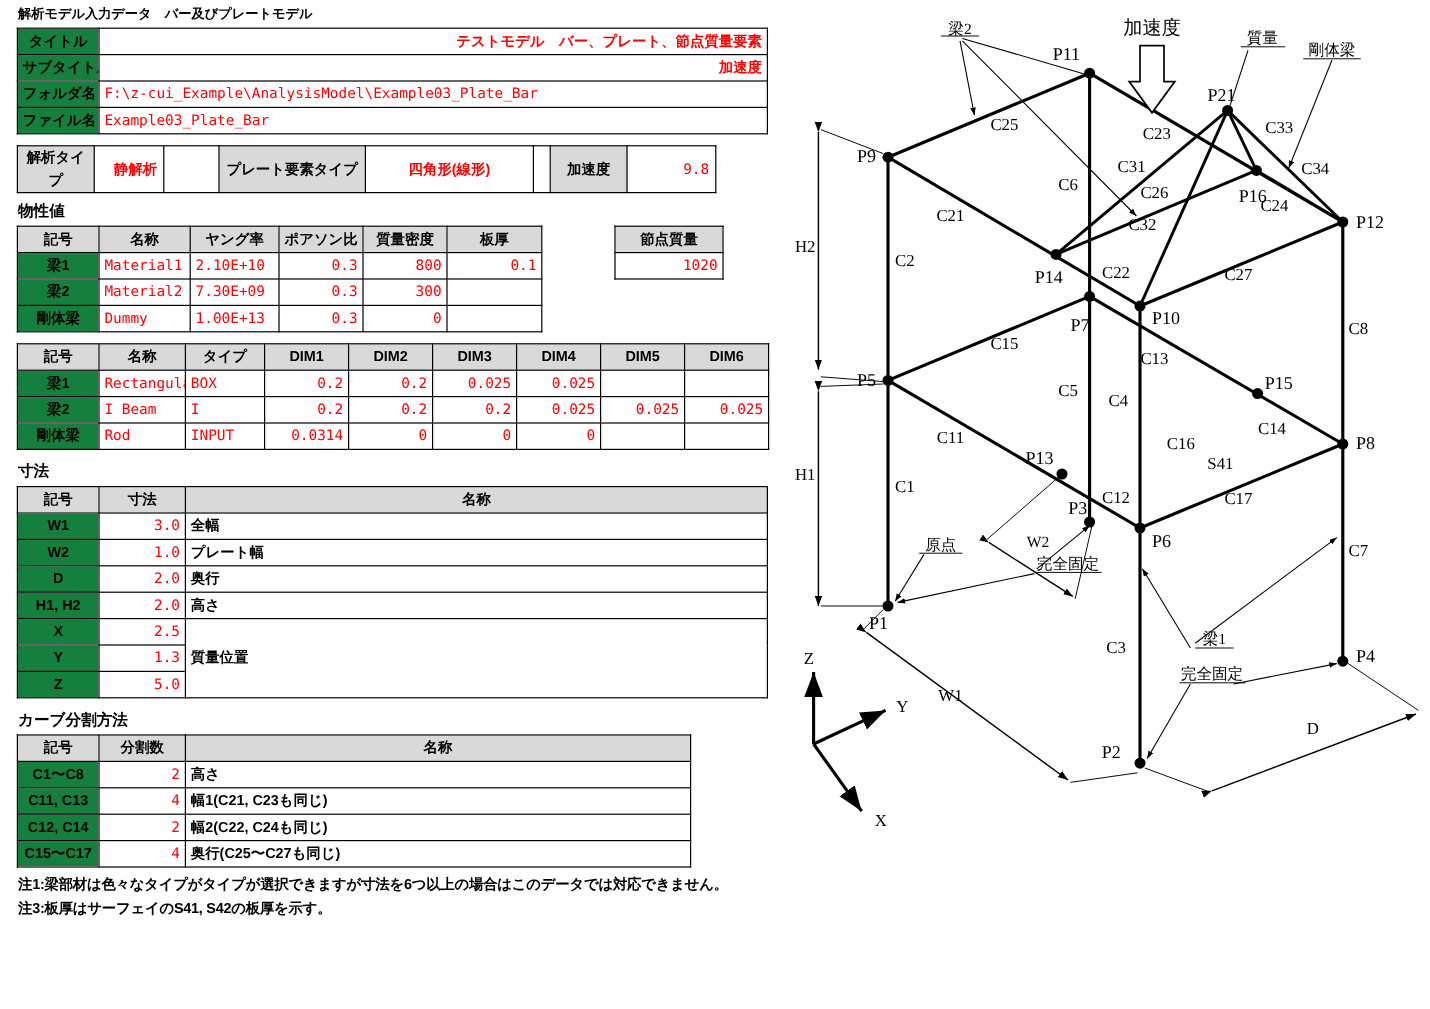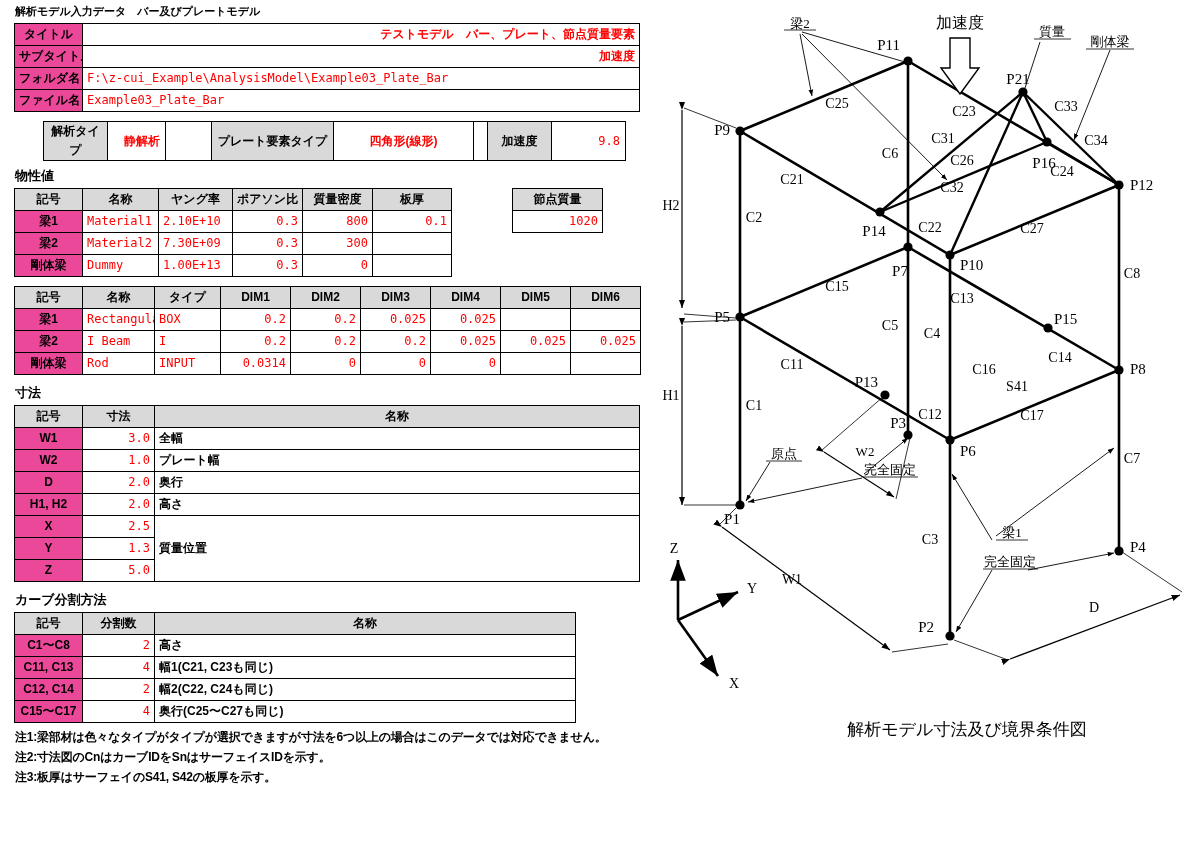--- a/index.html
+++ b/index.html
@@ -15,35 +15,35 @@
 
   .sec-title{font-size:13px;font-weight:bold;margin:0 0 3px 1px;letter-spacing:0px;}
   .doc-title{font-size:11px;font-weight:bold;margin:0 0 4px 1px;}
 
   table.grid{border-collapse:collapse;table-layout:fixed;}
   table.grid td{
     border:1px solid #000;height:21px;font-size:12px;
     padding:0 4px;line-height:19px;white-space:nowrap;overflow:hidden;
   }
   td.hdr{background:#d9d9d9;text-align:center;font-weight:bold;font-size:12px;}
-  td.lbl{background:#ec4899;text-align:center;font-weight:bold;font-size:11.5px;}
+  td.lbl{background:#15803d;text-align:center;font-weight:bold;font-size:11.5px;}
   td.val{color:#ff0000;text-align:left;font-family:"DejaVu Sans Mono","Liberation Mono",monospace;font-size:11.5px;}
   td.valr{color:#ff0000;text-align:right;font-family:"DejaVu Sans Mono","Liberation Mono",monospace;font-size:11.5px;padding-right:6px;}
   td.valjp{color:#ff0000;text-align:right;font-size:12px;font-weight:bold;}
   td.valjpc{color:#ff0000;text-align:center;font-size:12px;font-weight:bold;}
   td.txt{text-align:left;font-size:12px;font-weight:bold;}
   td.nob{border:none;background:transparent;}
   td.tiny{color:#ff0000;font-family:"DejaVu Sans Mono","Liberation Mono",monospace;font-size:7.5px;text-align:left;}
 
   
   #t-head{width:626px;margin-bottom:9px;}
   #t-head td{height:21px;}
 
   
-  #strip{margin-bottom:6px;margin-left:29px;}
+  #strip{margin-bottom:6px;}
   #strip table{border-collapse:collapse;}
   #strip td{border:1px solid #000;height:21px;font-size:12px;padding:0 5px;line-height:19px;}
 
   #t-mat{width:437px;}
   #t-nodal{width:91px;padding-left:44px;}
   #matwrap{display:flex;gap:60px;align-items:flex-start;margin-bottom:9px;}
 
   #t-beam{width:626px;margin-bottom:9px;}
   #t-dim{width:626px;margin-bottom:9px;}
   #t-curve{width:562px;margin-bottom:6px;}
@@ -317,21 +317,20 @@
       </tr>
       <tr>
         <td class="lbl">C15〜C17</td>
         <td class="valr">4</td>
         <td class="txt">奥行(C25〜C27も同じ)</td>
       </tr>
     </tbody>
       </table>
 
     <div class="note">注1:梁部材は色々なタイプがタイプが選択できますが寸法を6つ以上の場合はこのデータでは対応できません。</div>
-    <div class="note">注2:寸法図のCnはカーブIDをSnはサーフェイスIDを示す。</div>
     <div class="note">注3:板厚はサーフェイのS41, S42の板厚を示す。</div>
   </div>
 
   <div id="right">
     <svg width="530" height="720" viewBox="0 0 530 720">
       <defs>
         <marker id="ah" markerWidth="9" markerHeight="9" refX="8" refY="3" orient="auto" markerUnits="strokeWidth">
           <path d="M0,0 L8,3 L0,6 z" fill="#000"></path>
         </marker>
         <marker id="ahs" markerWidth="8" markerHeight="8" refX="7" refY="2.6" orient="auto" markerUnits="strokeWidth">
@@ -524,15 +523,14 @@
           <text x="212" y="236" font-size="15" font-family="'Liberation Serif',serif" text-anchor="middle">P14</text>
           <circle cx="386" cy="328" r="4.6" fill="#000"></circle>
           <text x="392" y="324" font-size="15" font-family="'Liberation Serif',serif" text-anchor="start">P15</text>
           <circle cx="385" cy="142" r="4.6" fill="#000"></circle>
           <text x="382" y="168" font-size="15" font-family="'Liberation Serif',serif" text-anchor="middle">P16</text>
           <circle cx="361" cy="92" r="4.6" fill="#000"></circle>
           <text x="356" y="84" font-size="15" font-family="'Liberation Serif',serif" text-anchor="middle">P21</text>
         </g>
     </svg>
 
-    <div class="cap">解析モデル寸法及び境界条件図</div>
   </div>
 </div>
 
 </body></html>

